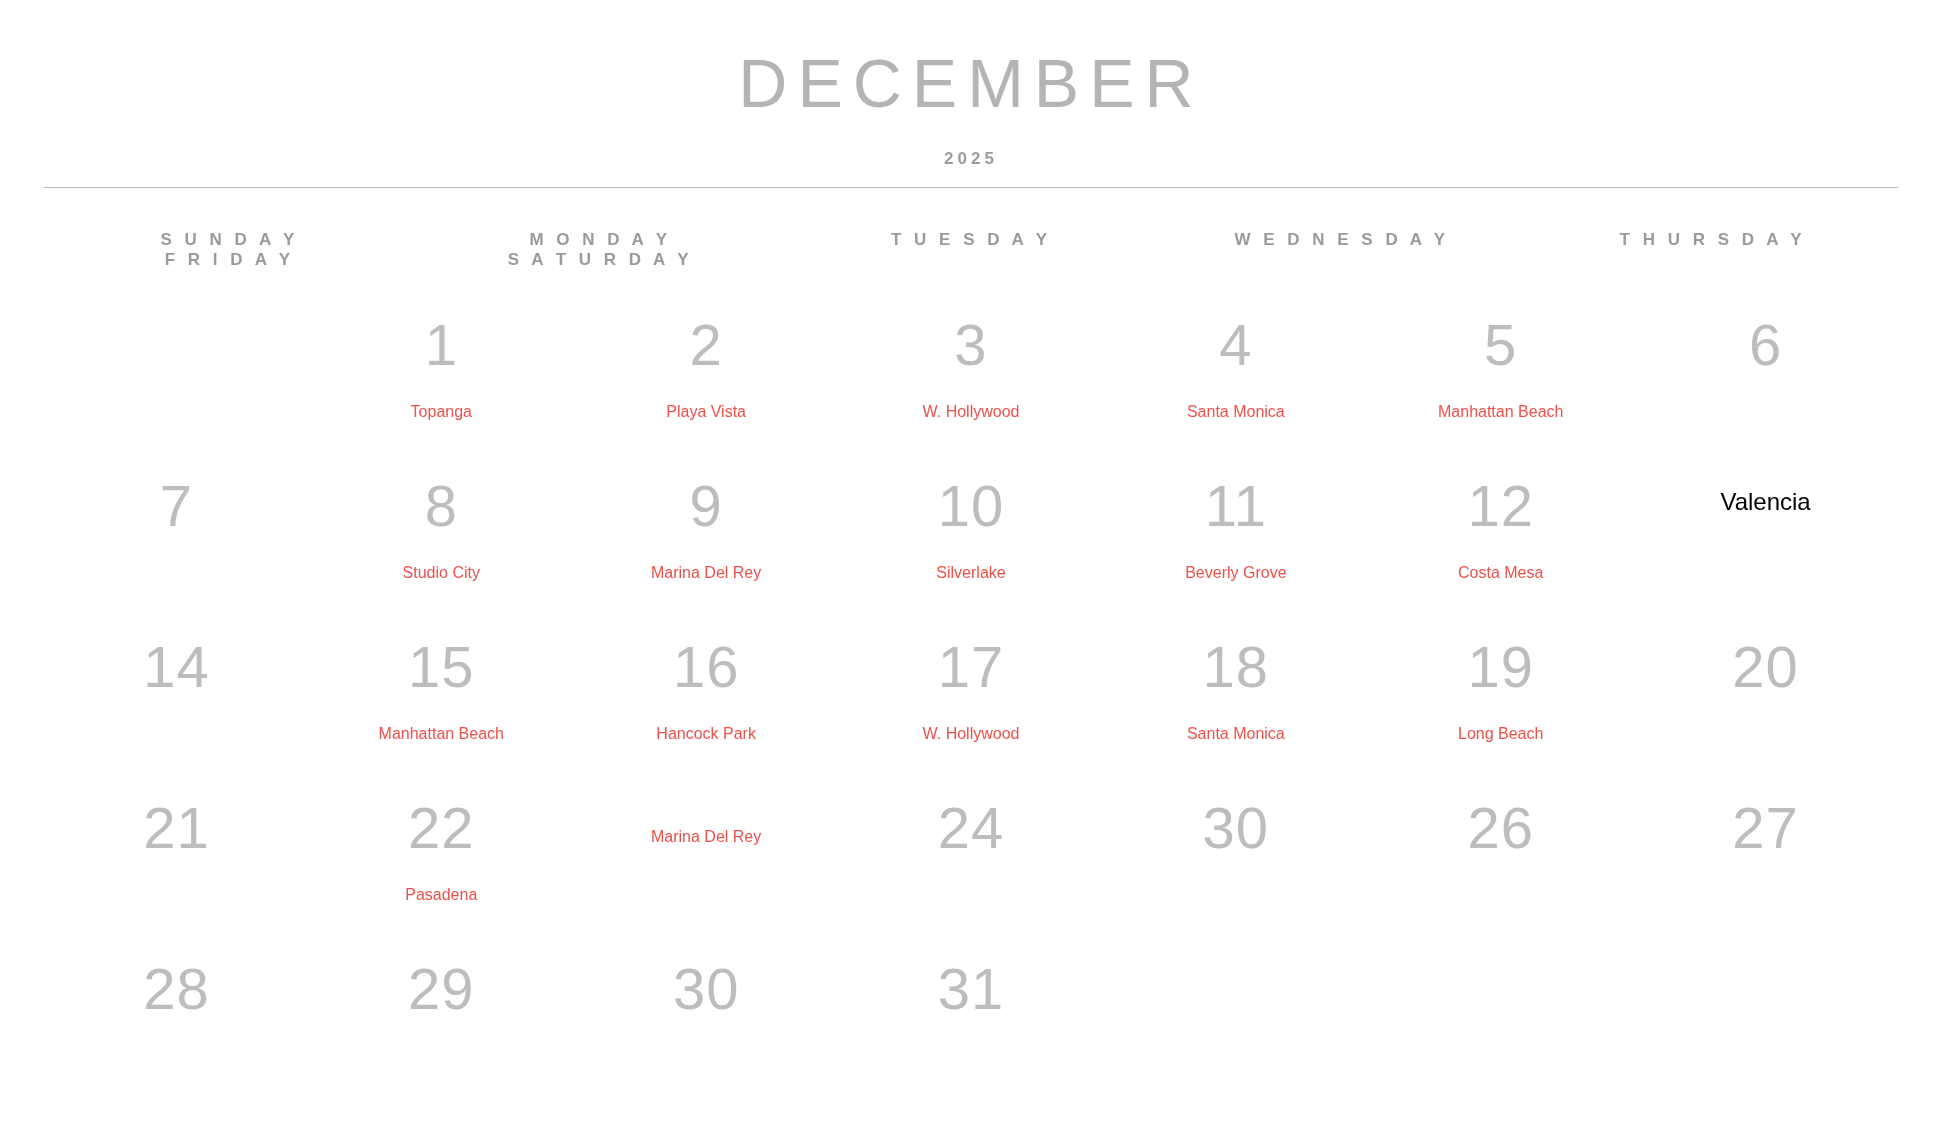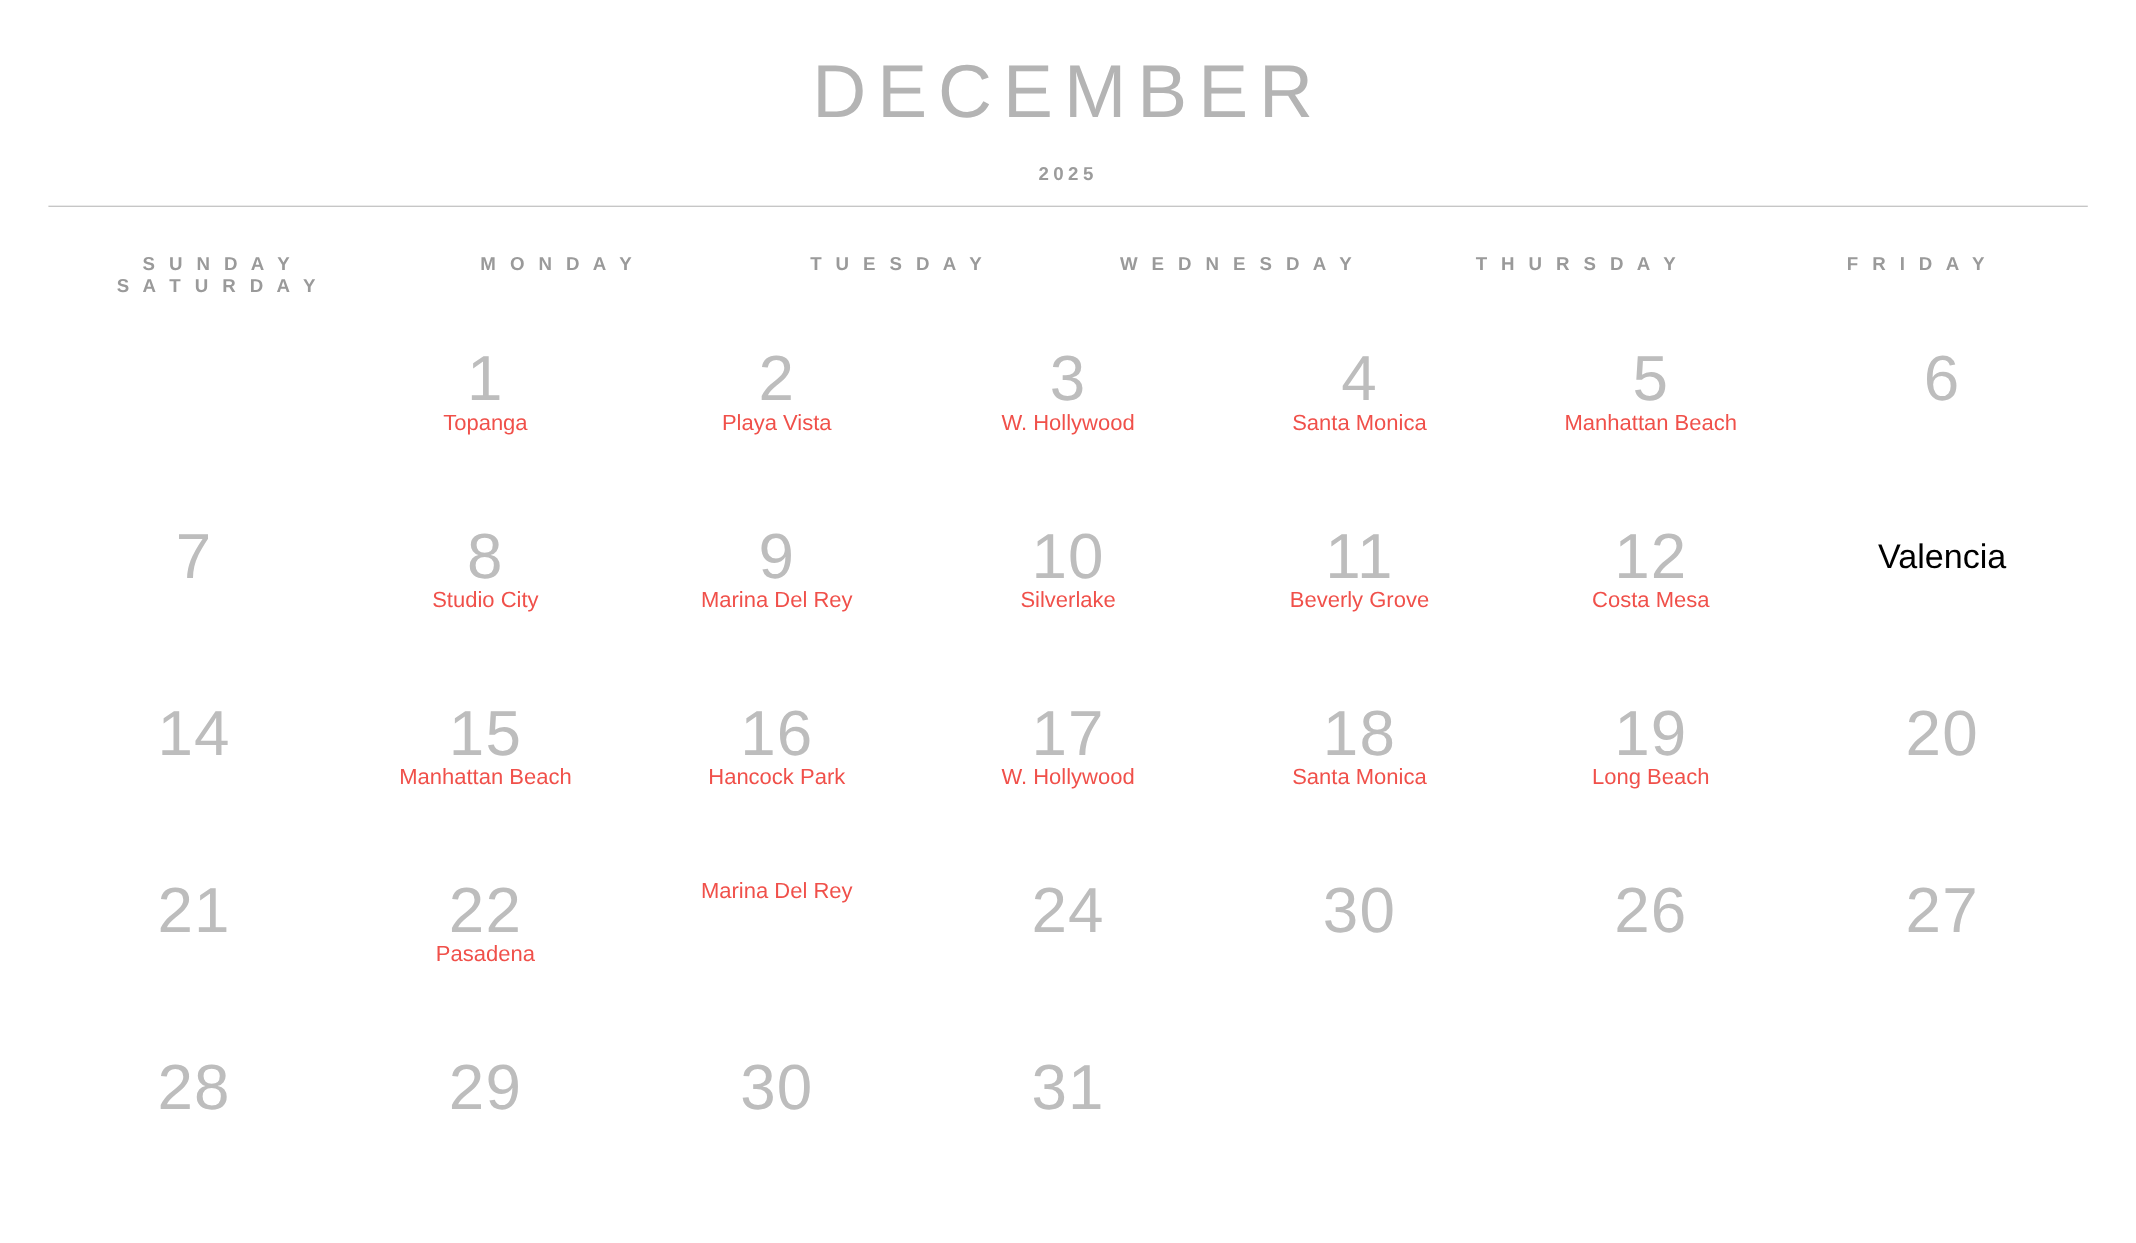--- a/index.html
+++ b/index.html
@@ -43,21 +43,21 @@
   }
 
   .rule {
     margin-top: 18px;
     border-top: 1px solid #b9b9b9;
     width: 100%;
   }
 
   .weekday-row {
     display: grid;
-    grid-template-columns: repeat(6, 1fr);
+    grid-template-columns: repeat(5, 1fr);
     margin-top: 42px;
   }
   .weekday {
     text-align: center;
     font-size: 17px;
     letter-spacing: 4px;
     color: #9a9a9a;
     font-weight: bold;
   }
 
@@ -76,29 +76,29 @@
 
   .daynum {
     font-size: 58px;
     font-weight: 300;
     color: #bdbdbd;
     line-height: 1;
     letter-spacing: 1px;
   }
 
   .event {
-    margin-top: 0;
-    font-size: 20px;
+    margin-top: 29px;
+    font-size: 16px;
     color: #f0504a;
     line-height: 1.1;
   }
 
   .event.highlight {
     color: #000000;
-    font-size: 31px;
+    font-size: 24px;
     margin-top: 12px;
   }
 
   .cell.empty .daynum { visibility: hidden; }
 </style>
 </head>
 <body>
 
 <div class="page">
 

